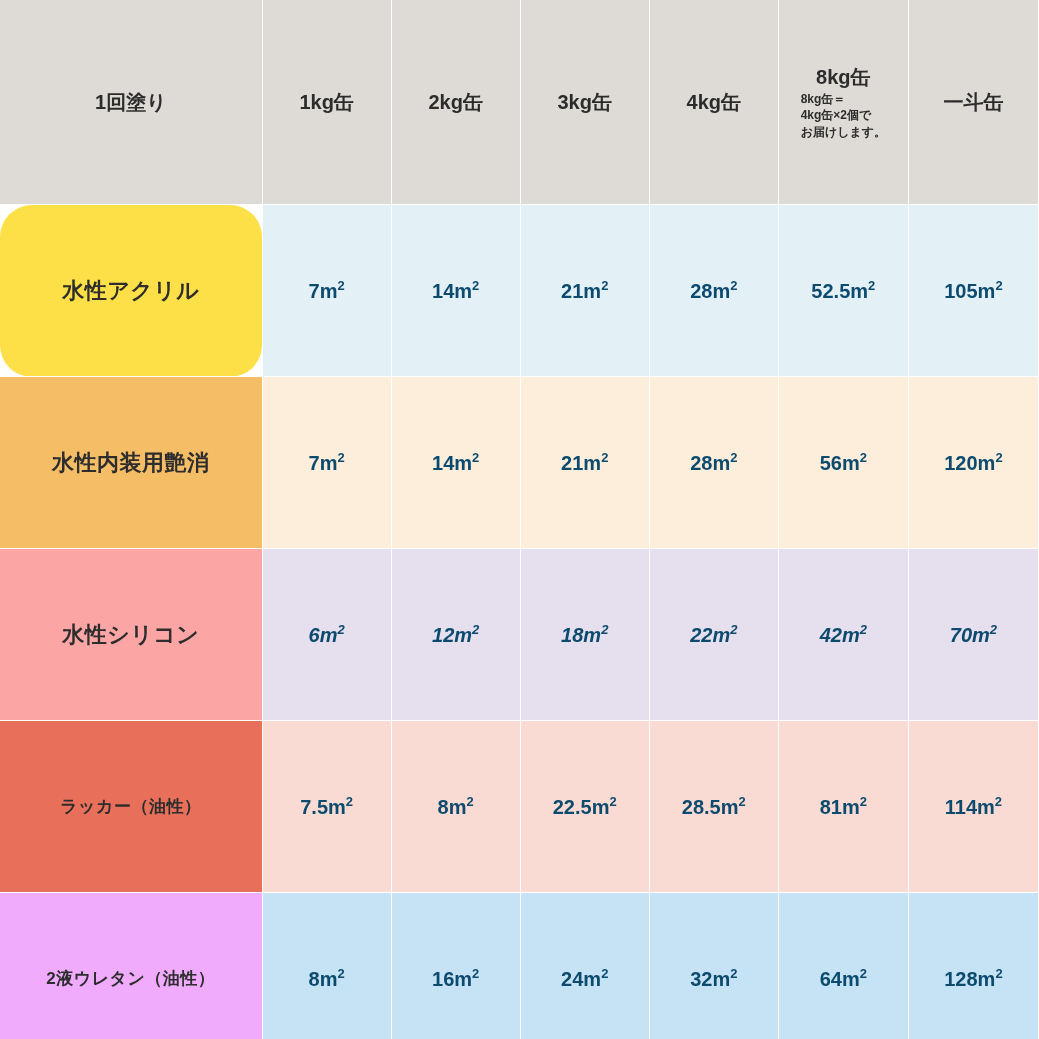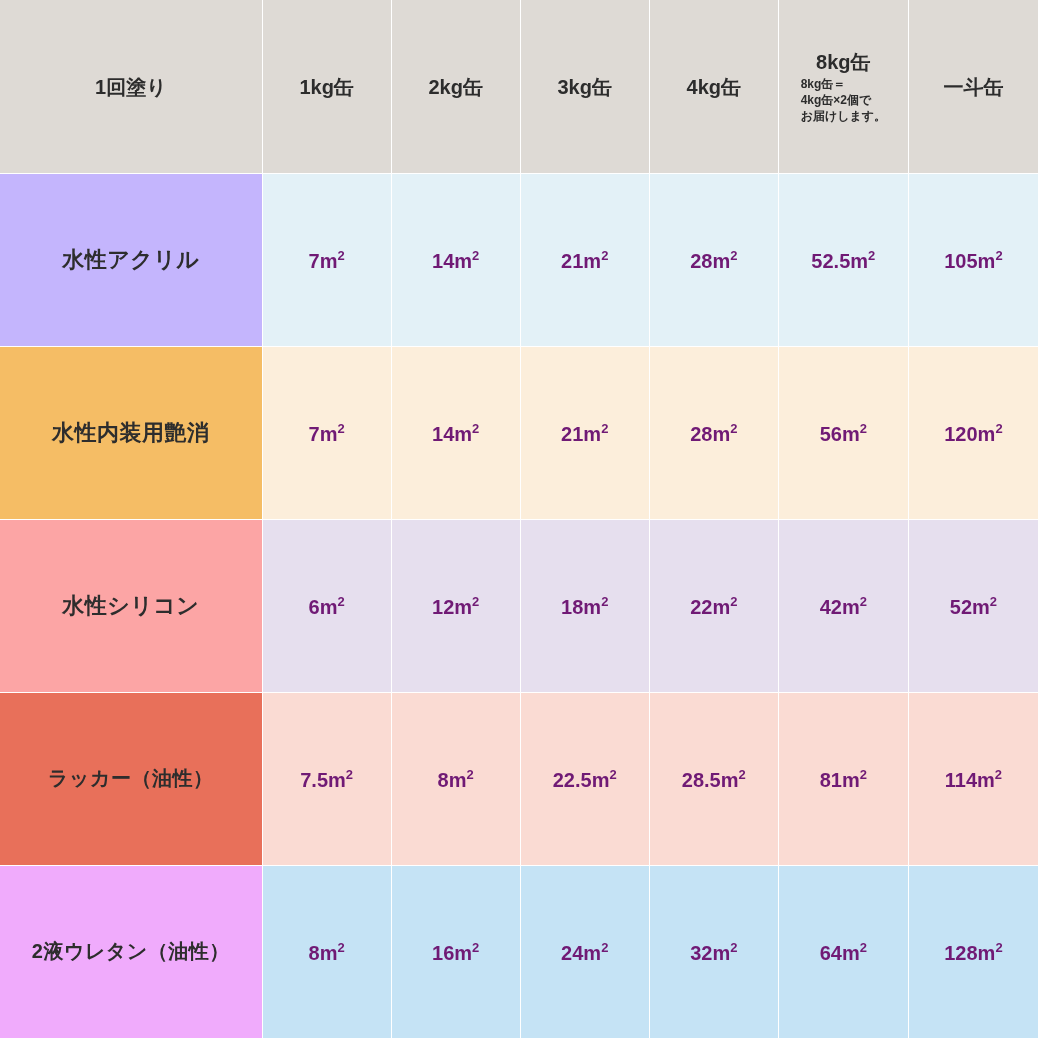--- a/index.html
+++ b/index.html
@@ -13,21 +13,21 @@
     font-family: "Liberation Sans", "DejaVu Sans", sans-serif;
     overflow: hidden;
   }
   #coverage-table {
     width: 1039px;
     height: 1039px;
     border-collapse: collapse;
     table-layout: fixed;
   }
   #coverage-table td {
-    padding: 0;
+    padding: 16px;
     margin: 0;
     vertical-align: middle;
     text-align: center;
     border-right: 1px solid #ffffff;
     border-bottom: 1px solid #ffffff;
   }
   
   col.c-label { width: 262px; }
   col.c-data  { width: 129px; }
   col.c-data8 { width: 130px; }
@@ -63,39 +63,39 @@
   }
 
   
   .row-label {
     font-weight: bold;
     font-size: 22px;
     color: #2d2d2d;
     letter-spacing: 0.5px;
   }
   .row-label.small {
+    font-size: 17px;
+  }
+  .cell-val {
+    font-weight: bold;
     font-size: 20px;
-  }
-  .cell-val {
-    font-weight: bold;
-    font-size: 20px;
-    color: #701a75;
+    color: #0c4a6e;
   }
   .sup {
     font-size: 13px;
     vertical-align: super;
     letter-spacing: 0;
   }
 
-  .r0-label { background: #c4b5fd; }
+  .r0-label { background: #fde047; border-radius: 32px; }
   .r0-data  { background: #e3f1f7; }
   .r1-label { background: #f5bd65; }
   .r1-data  { background: #fceedb; }
   .r2-label { background: #fca5a5; }
-  .r2-data  { background: #e6dfee; }
+  .r2-data  { background: #e6dfee; font-style: italic; }
   .r3-label { background: #e8705a; }
   .r3-data  { background: #fadbd3; }
   .r4-label { background: #f0abfc; }
   .r4-data  { background: #c5e3f5; }
 
   .body-row { height: 172px; }
 </style>
 </head>
 <body>
 
@@ -171,21 +171,21 @@
       <td class="r1-data cell-val"><span>120</span><span>m</span><span class="sup">2</span></td>
     </tr>
 
     <tr class="body-row">
       <td class="r2-label row-label">水性シリコン</td>
       <td class="r2-data cell-val"><span>6</span><span>m</span><span class="sup">2</span></td>
       <td class="r2-data cell-val"><span>12</span><span>m</span><span class="sup">2</span></td>
       <td class="r2-data cell-val"><span>18</span><span>m</span><span class="sup">2</span></td>
       <td class="r2-data cell-val"><span>22</span><span>m</span><span class="sup">2</span></td>
       <td class="r2-data cell-val"><span>42</span><span>m</span><span class="sup">2</span></td>
-      <td class="r2-data cell-val"><span>52</span><span>m</span><span class="sup">2</span></td>
+      <td class="r2-data cell-val"><span>70</span><span>m</span><span class="sup">2</span></td>
     </tr>
 
     <tr class="body-row">
       <td class="r3-label row-label small">ラッカー（油性）</td>
       <td class="r3-data cell-val"><span>7.5</span><span>m</span><span class="sup">2</span></td>
       <td class="r3-data cell-val"><span>8</span><span>m</span><span class="sup">2</span></td>
       <td class="r3-data cell-val"><span>22.5</span><span>m</span><span class="sup">2</span></td>
       <td class="r3-data cell-val"><span>28.5</span><span>m</span><span class="sup">2</span></td>
       <td class="r3-data cell-val"><span>81</span><span>m</span><span class="sup">2</span></td>
       <td class="r3-data cell-val"><span>114</span><span>m</span><span class="sup">2</span></td>

